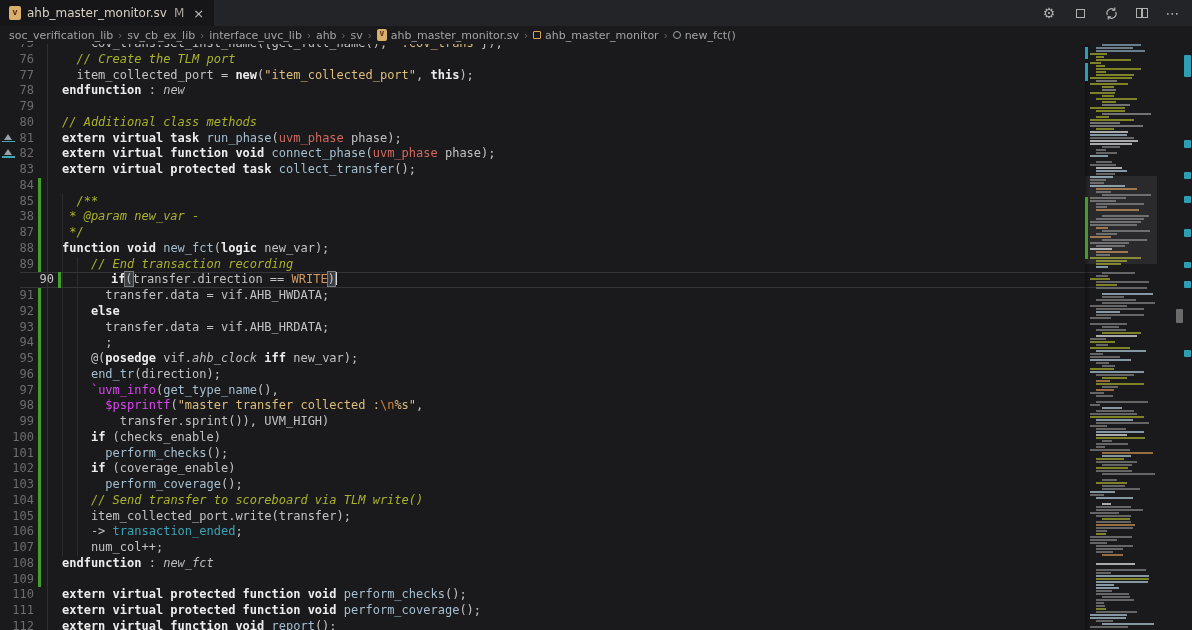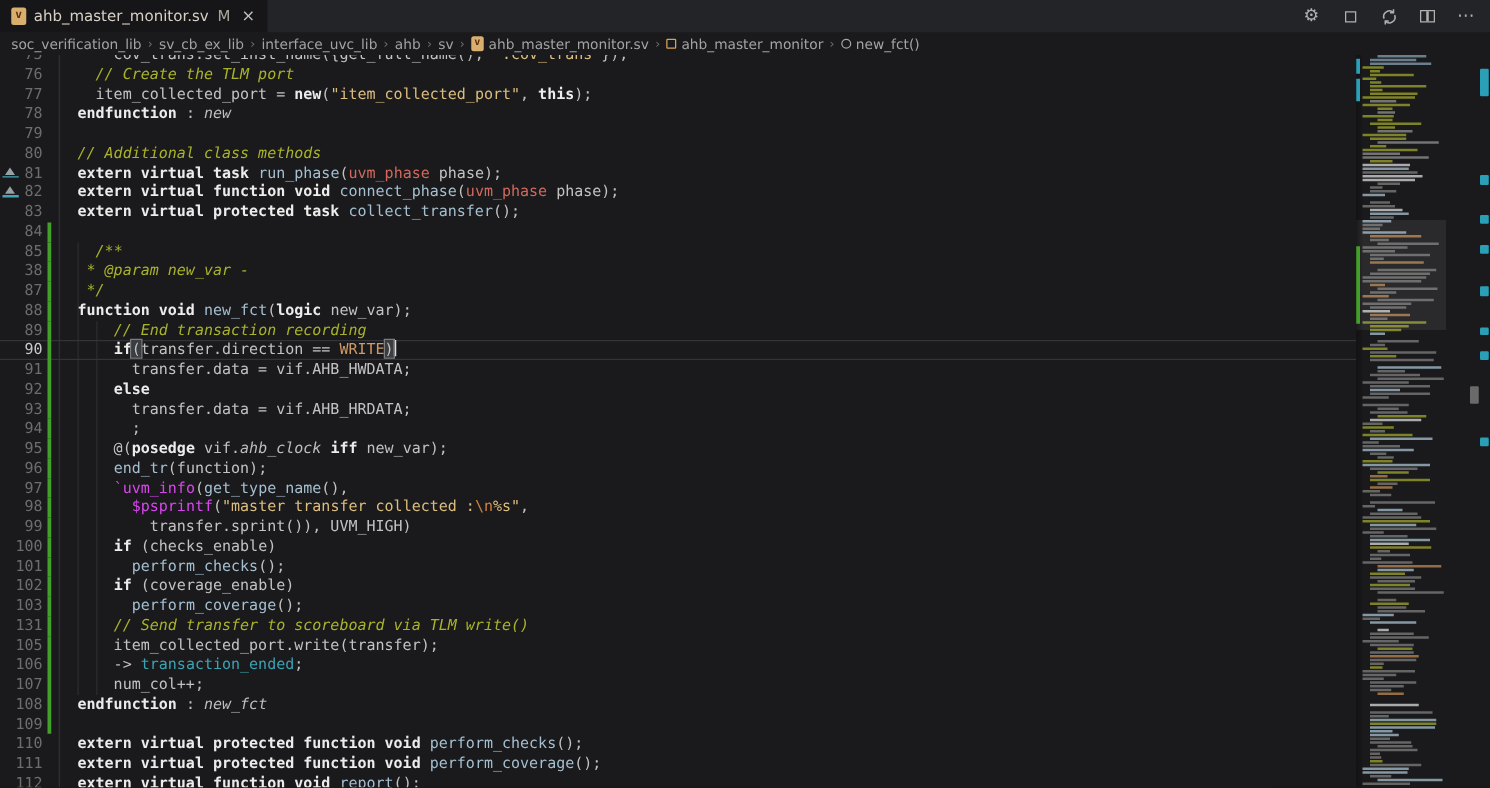--- a/index.html
+++ b/index.html
@@ -41,21 +41,21 @@
   .bc-ico { display:inline-block; margin-right:4px; }
   .bc-class-ico { width:8px; height:8px; border:1.4px solid #d9a35a; border-radius:1px; }
   .bc-method-ico { width:8px; height:8px; border:1.4px solid #9fa6aa; border-radius:50%; }
 
   
   .editor { position:absolute; left:0; top:44px; width:1192px; height:586px; overflow:hidden;
             background:#1a1a1c; }
   .guide { position:absolute; top:0; bottom:0; width:1px; background:#2c2c30; }
   .row { position:absolute; left:0; width:1085px; height:15.75px;
          font-family:"DejaVu Sans Mono", monospace; font-size:12px; line-height:15.75px; cursor:text; }
-  .row.active { box-shadow: inset 0 1px 0 #333338, inset 0 -1px 0 #333338; }
+  .row.active { box-shadow: inset 0 1px 0 #333338, inset 0 -1px 0 #333338; margin-left: 20px; }
   .row .num { position:absolute; left:0; top:0; width:34px; text-align:right; color:#6d6d6d;
               font-size:12px; }
   .row.active .num { color:#c8c8c8; }
   .row .chg { position:absolute; left:38px; top:0; bottom:0; width:3px; background:#42a02a; }
   .row .code { position:absolute; left:62px; top:0; white-space:pre; color:#c2c2c2; }
   .glyph { position:absolute; left:2px; top:2px; width:14px; height:12px; cursor:pointer; }
   .glyph .tri { position:absolute; left:2px; top:1px; width:0; height:0;
                 border-left:4.5px solid transparent; border-right:4.5px solid transparent;
                 border-bottom:6px solid #98a1a6; }
   .glyph .tri-base { position:absolute; left:0; top:8px; width:13px; height:1.5px; background:#3fa7b8; }
@@ -258,21 +258,21 @@
           <span class="code"><span class="tk-p">      ;</span></span>
         </div>
         <div class="row" style="top: 307px;">
           <span class="num">95</span>
           <span class="chg"></span>
           <span class="code"><span class="tk-p">    @(</span><span class="tk-k">posedge</span><span class="tk-p"> vif.</span><span class="tk-i">ahb_clock</span><span class="tk-p"> </span><span class="tk-k">iff</span><span class="tk-p"> new_var);</span></span>
         </div>
         <div class="row" style="top: 322.75px;">
           <span class="num">96</span>
           <span class="chg"></span>
-          <span class="code"><span class="tk-p">    </span><span class="tk-f">end_tr</span><span class="tk-p">(function);</span></span>
+          <span class="code"><span class="tk-p">    </span><span class="tk-f">end_tr</span><span class="tk-p">(direction);</span></span>
         </div>
         <div class="row" style="top: 338.5px;">
           <span class="num">97</span>
           <span class="chg"></span>
           <span class="code"><span class="tk-p">    </span><span class="tk-m">`uvm_info</span><span class="tk-p">(</span><span class="tk-f">get_type_name</span><span class="tk-p">(),</span></span>
         </div>
         <div class="row" style="top: 354.25px;">
           <span class="num">98</span>
           <span class="chg"></span>
           <span class="code"><span class="tk-p">      </span><span class="tk-m">$psprintf</span><span class="tk-p">(</span><span class="tk-s">"master transfer collected :</span><span class="tk-e">\n</span><span class="tk-s">%s"</span><span class="tk-p">,</span></span>
@@ -296,21 +296,21 @@
           <span class="num">102</span>
           <span class="chg"></span>
           <span class="code"><span class="tk-p">    </span><span class="tk-k">if</span><span class="tk-p"> (coverage_enable)</span></span>
         </div>
         <div class="row" style="top: 433px;">
           <span class="num">103</span>
           <span class="chg"></span>
           <span class="code"><span class="tk-p">      </span><span class="tk-f">perform_coverage</span><span class="tk-p">();</span></span>
         </div>
         <div class="row" style="top: 448.75px;">
-          <span class="num">131</span>
+          <span class="num">104</span>
           <span class="chg"></span>
           <span class="code"><span class="tk-p">    </span><span class="tk-c">// Send transfer to scoreboard via TLM write()</span></span>
         </div>
         <div class="row" style="top: 464.5px;">
           <span class="num">105</span>
           <span class="chg"></span>
           <span class="code"><span class="tk-p">    item_collected_port.write(transfer);</span></span>
         </div>
         <div class="row" style="top: 480.25px;">
           <span class="num">106</span>

